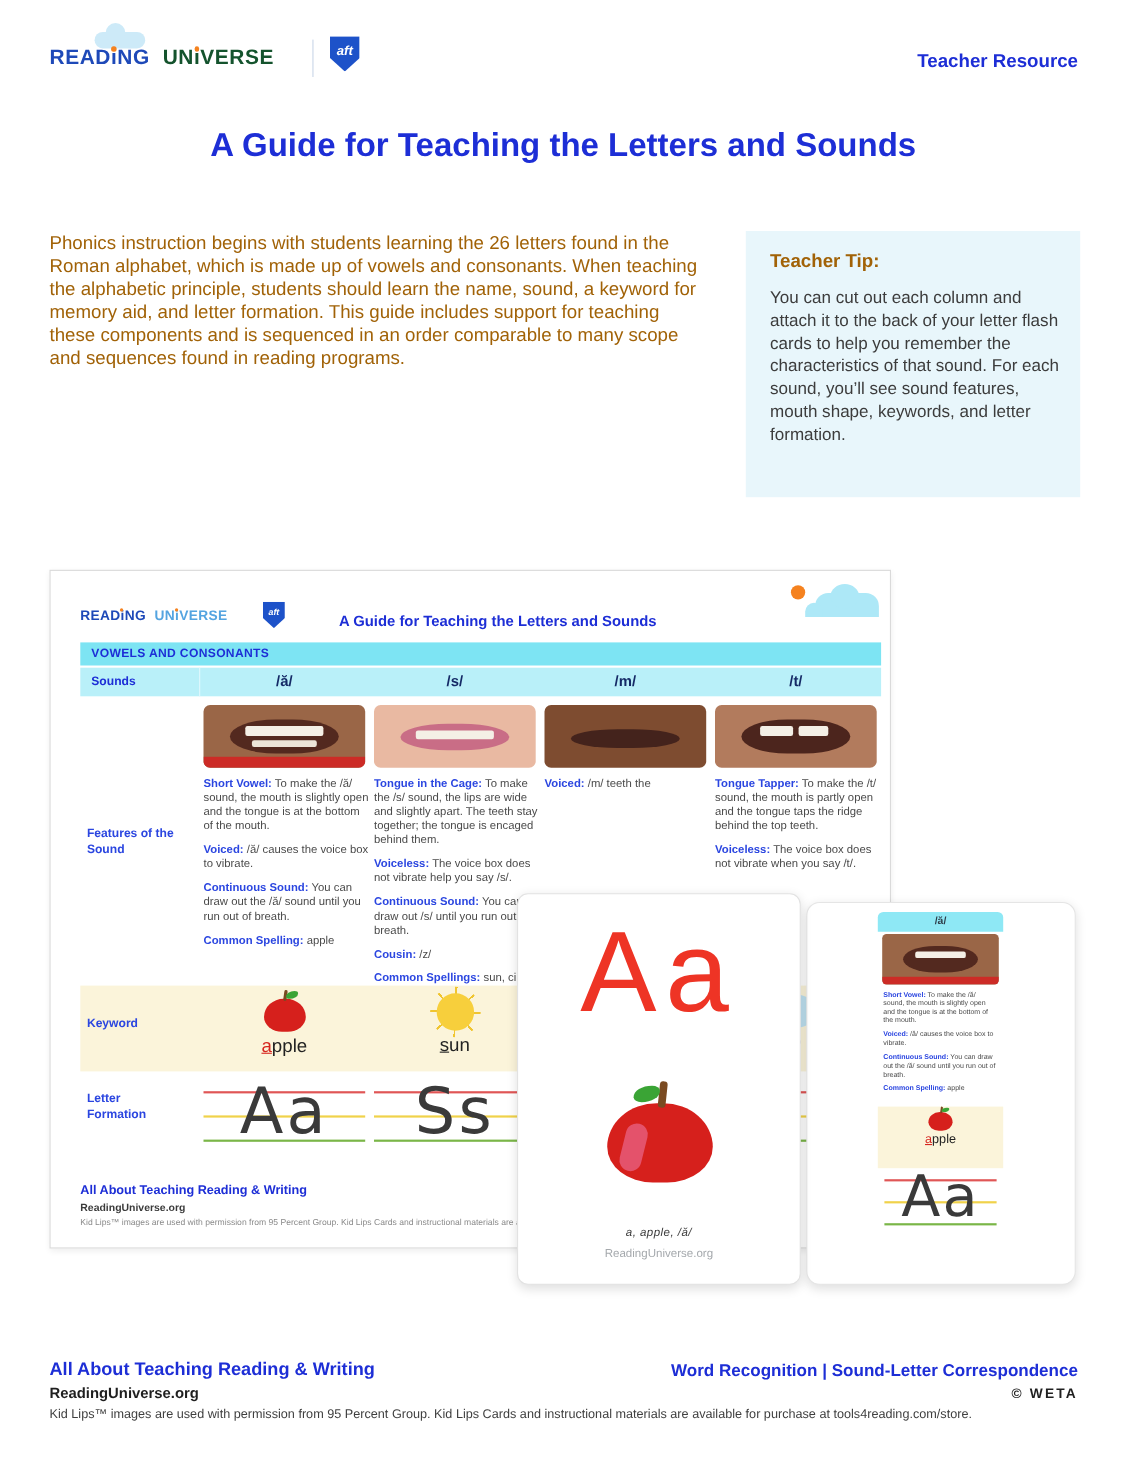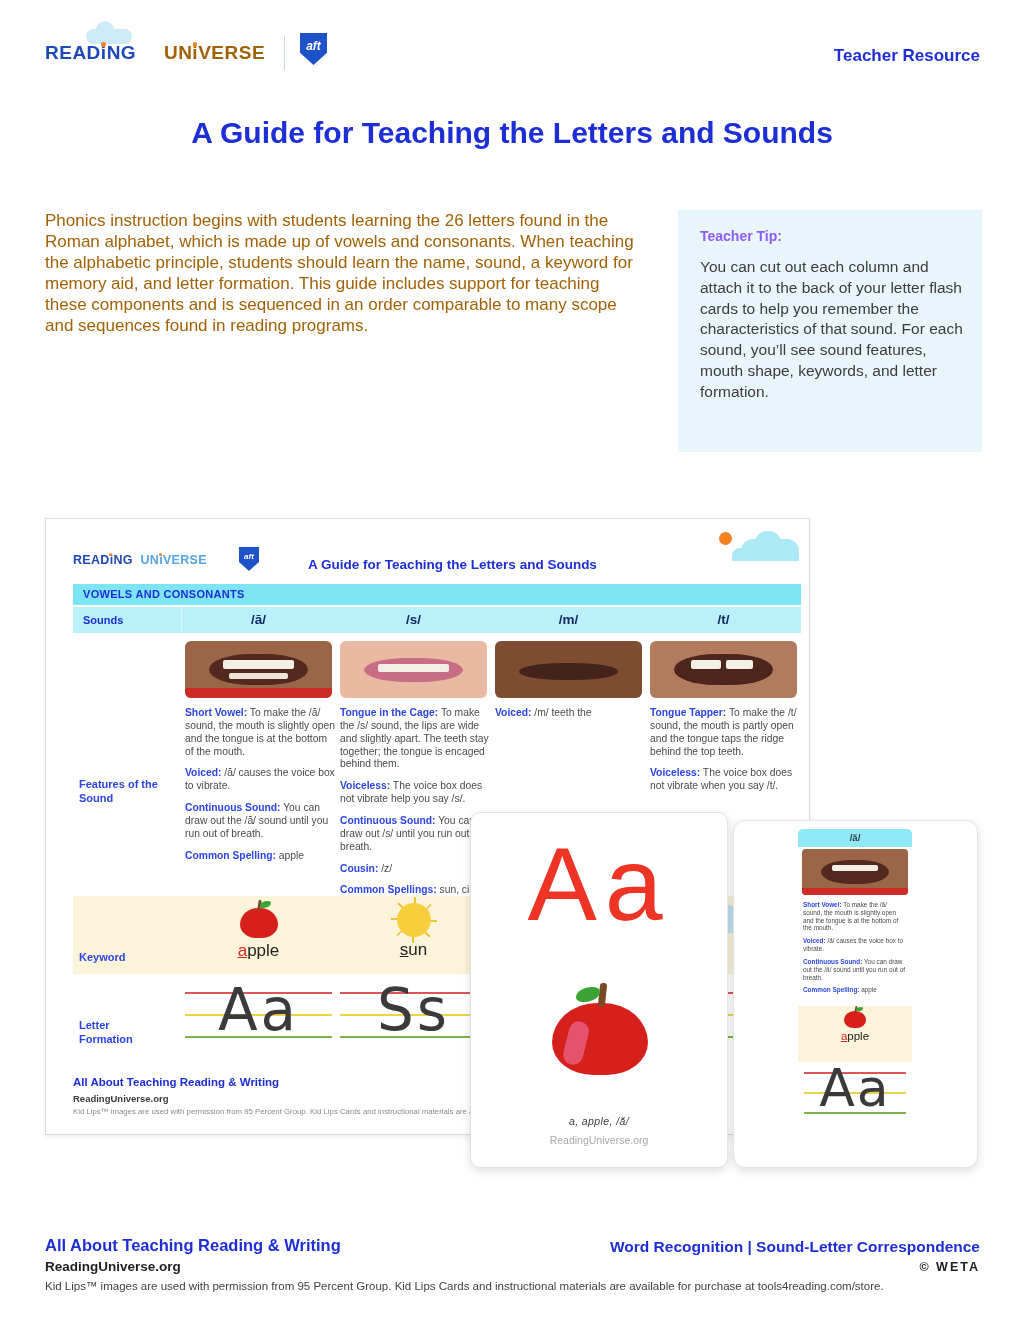--- a/index.html
+++ b/index.html
@@ -4,32 +4,32 @@
 <style>
   * { margin:0; padding:0; box-sizing:border-box; }
   html,body { background:#ffffff; }
   body { width:1024px; height:1325px; position:relative; font-family:"Liberation Sans",sans-serif; color:#3d3d3d; overflow:hidden; }
 
   
   .hdr-cloud { position:absolute; left:86px; top:29px; width:46px; height:15px; background:#cdeaf8; border-radius:10px; }
   .hdr-cloud::before { content:""; position:absolute; left:10px; top:-8px; width:18px; height:18px; background:#cdeaf8; border-radius:50%; }
   .brand { position:absolute; left:45px; top:42px; font-size:19px; font-weight:800; letter-spacing:.5px; }
   .brand .w1 { color:#1e49b8; }
-  .brand .w2 { color:#a16207; margin-left:22px; }
+  .brand .w2 { color:#14532d; margin-left:6px; }
   .bi { position:relative; display:inline-block; }
   .bi::after { content:''; position:absolute; left:50%; margin-left:-2.4px; top:0.02em; width:0.24em; height:0.24em; background:#f5821f; border-radius:50%; }
   .brand-divider { position:absolute; left:284px; top:36px; width:1px; height:34px; background:#c9d6e8; }
   .shield { position:absolute; left:300px; top:33px; width:27px; height:32px; background:#1d52c9; clip-path:polygon(0 0,100% 0,100% 62%,50% 100%,0 62%); color:#fff; font-style:italic; font-weight:700; font-size:12px; text-align:center; line-height:26px; }
   .res-tag { position:absolute; right:44px; top:46px; font-size:17px; font-weight:800; color:#1d2ed6; }
 
   
   .page-title { position:absolute; left:0; right:0; top:116px; text-align:center; font-size:30px; font-weight:800; color:#1d2ed6; }
   .intro { position:absolute; left:45px; top:210px; width:600px; font-size:17px; line-height:1.24; color:#a16207; }
   .tip { position:absolute; left:678px; top:210px; width:304px; height:242px; background:#e8f6fb; padding:18px 16px 14px 22px; }
-  .tip h2 { font-size:14px; font-weight:800; color:#8b5cf6; margin-bottom:13px; }
+  .tip h2 { font-size:17px; font-weight:800; color:#a16207; margin-bottom:13px; }
   .tip p { font-size:15.5px; line-height:1.34; color:#3c3c3c; }
 
   
   .panel { position:absolute; left:45px; top:518px; width:765px; height:617px; background:#fff; border:1px solid #dadada; box-shadow:0 2px 6px rgba(0,0,0,.07); z-index:1; }
   .mini-brand { position:absolute; left:27px; top:34px; font-size:12.5px; font-weight:800; letter-spacing:.3px; }
   .mini-brand .w1 { color:#1e49b8; } .mini-brand .w2 { color:#54a4e0; margin-left:4px;text-align:center; }
   .mini-shield { position:absolute; left:193px; top:28px; width:20px; height:24px; background:#1d52c9; clip-path:polygon(0 0,100% 0,100% 62%,50% 100%,0 62%); color:#fff; font-style:italic; font-weight:700; font-size:8px; text-align:center; line-height:19px; }
   .doc-title { position:absolute; left:170px; right:120px; top:38px; text-align:center; font-size:13.5px; font-weight:800; color:#1d2ed6; }
   .deco { position:absolute; right:10px; top:10px; width:80px; height:34px; }
   .deco .sun-dot { position:absolute; left:0; top:3px; width:13px; height:13px; background:#f5821f; border-radius:50%; }
@@ -51,21 +51,21 @@
   .photo .teeth2 { position:absolute; left:30%; top:56%; width:40%; height:11%; background:#ece5d8; border-radius:2px; }
   .p1 { background:#9a6647; } .p1 .mouth { background:#53291f; } .p1::after { content:""; position:absolute; left:0; bottom:0; width:100%; height:10px; background:#cc2b26; }
   .p2 { background:#e9b9a2; } .p2 .mouth { background:#c96d86; height:42%; top:30%; } .p2 .teeth { top:40%; }
   .p3 { background:#7e4c30; } .p3 .mouth { background:#44231c; height:30%; top:38%; } 
   .p4 { background:#b27b5d; } .p4 .mouth { background:#4c251d; } .p4 .teeth { width:20%; left:28%; } .p4 .teeth-b { position:absolute; left:52%; top:34%; width:18%; height:15%; background:#f4efe6; border-radius:2px; }
 
   .col { position:absolute; top:188px; width:150px; }
   .col-c0{left:139px} .col-c1{left:294px} .col-c2{left:449px} .col-c3{left:604px}
   .feat { font-size:10.3px; line-height:1.25; color:#4a4a4a; margin-bottom:9px; }
   .feat b { color:#2b46e0; font-weight:800; }
-  .row-label { position:absolute; left:33px; font-size:11px; font-weight:800; color:#2b46e0; line-height:1.3;margin-top:26px; }
+  .row-label { position:absolute; left:33px; font-size:11px; font-weight:800; color:#2b46e0; line-height:1.3; }
   .lbl-feat { top:232px; width:84px; }
   .lbl-kw  { top:405px; width:84px; }
   .lbl-lf  { top:473px; width:70px; }
 
   .kw-row { position:absolute; left:27px; top:377px; width:728px; height:78px; background:#fbf4da; }
   .kw-item { position:absolute; top:377px; width:147px; text-align:center; }
   .kw-word { font-size:17px; color:#222; margin-top:3px; }
   .kw-first { text-decoration:underline; }
   .kw-red { color:#d6261f; }
   .kw-blob { width:36px; height:30px; margin:8px auto 0; background:#bfe2f2; border-radius:40% 55% 50% 45%; }

